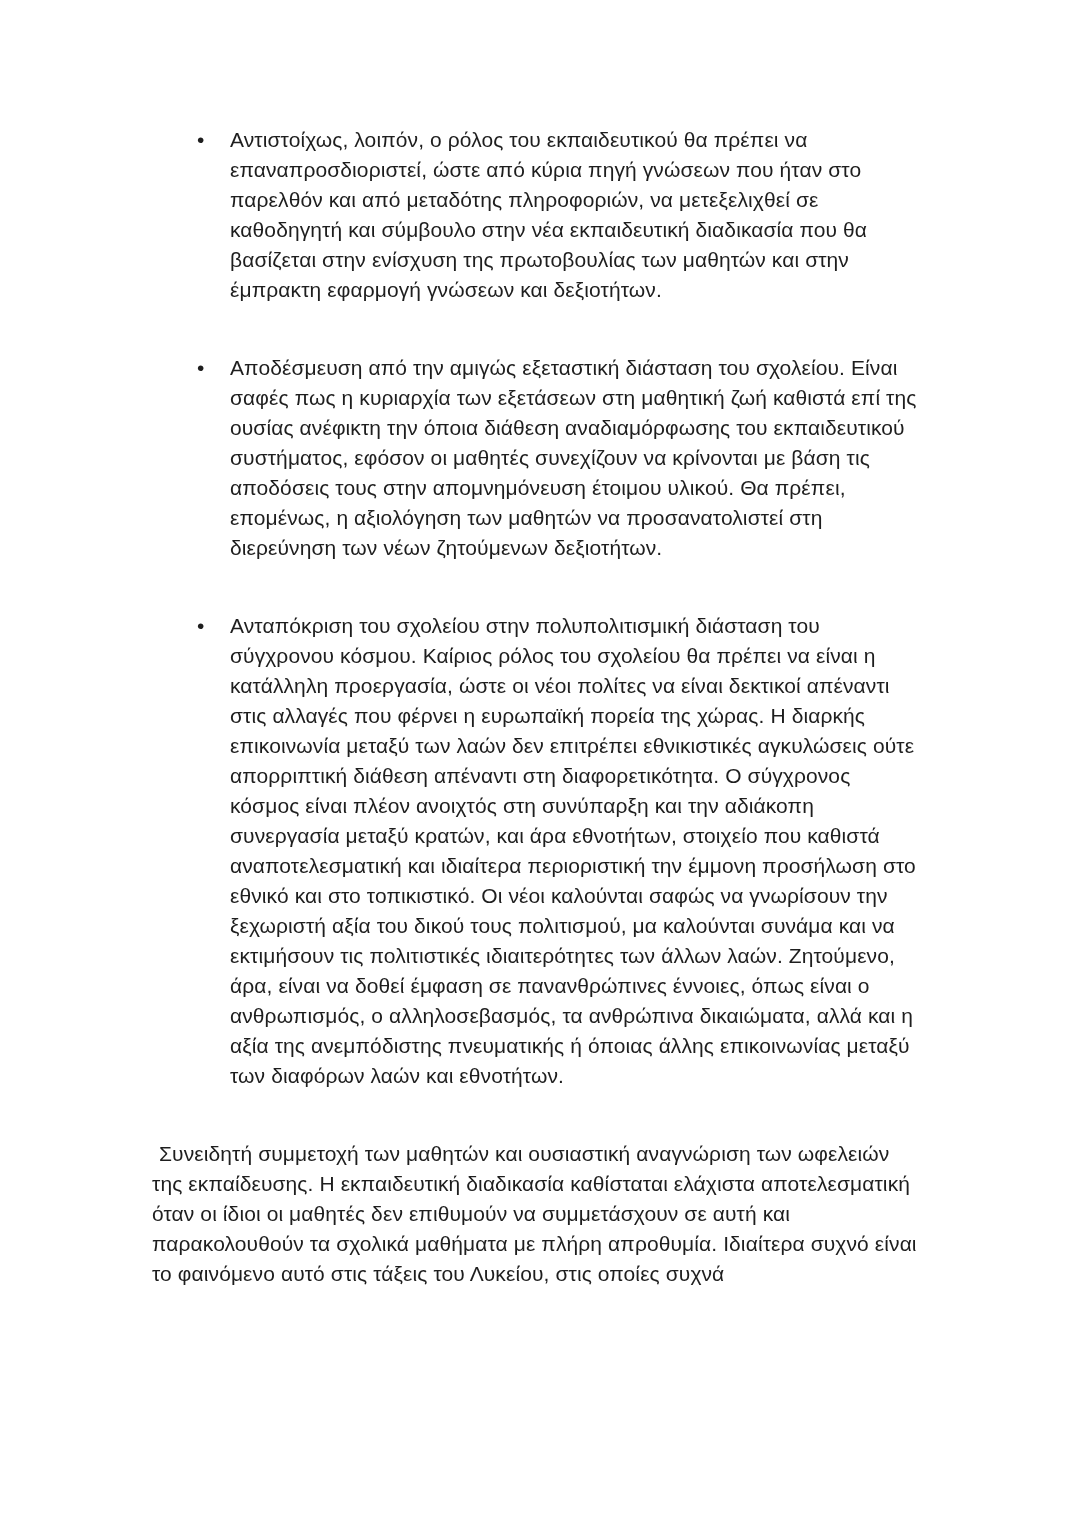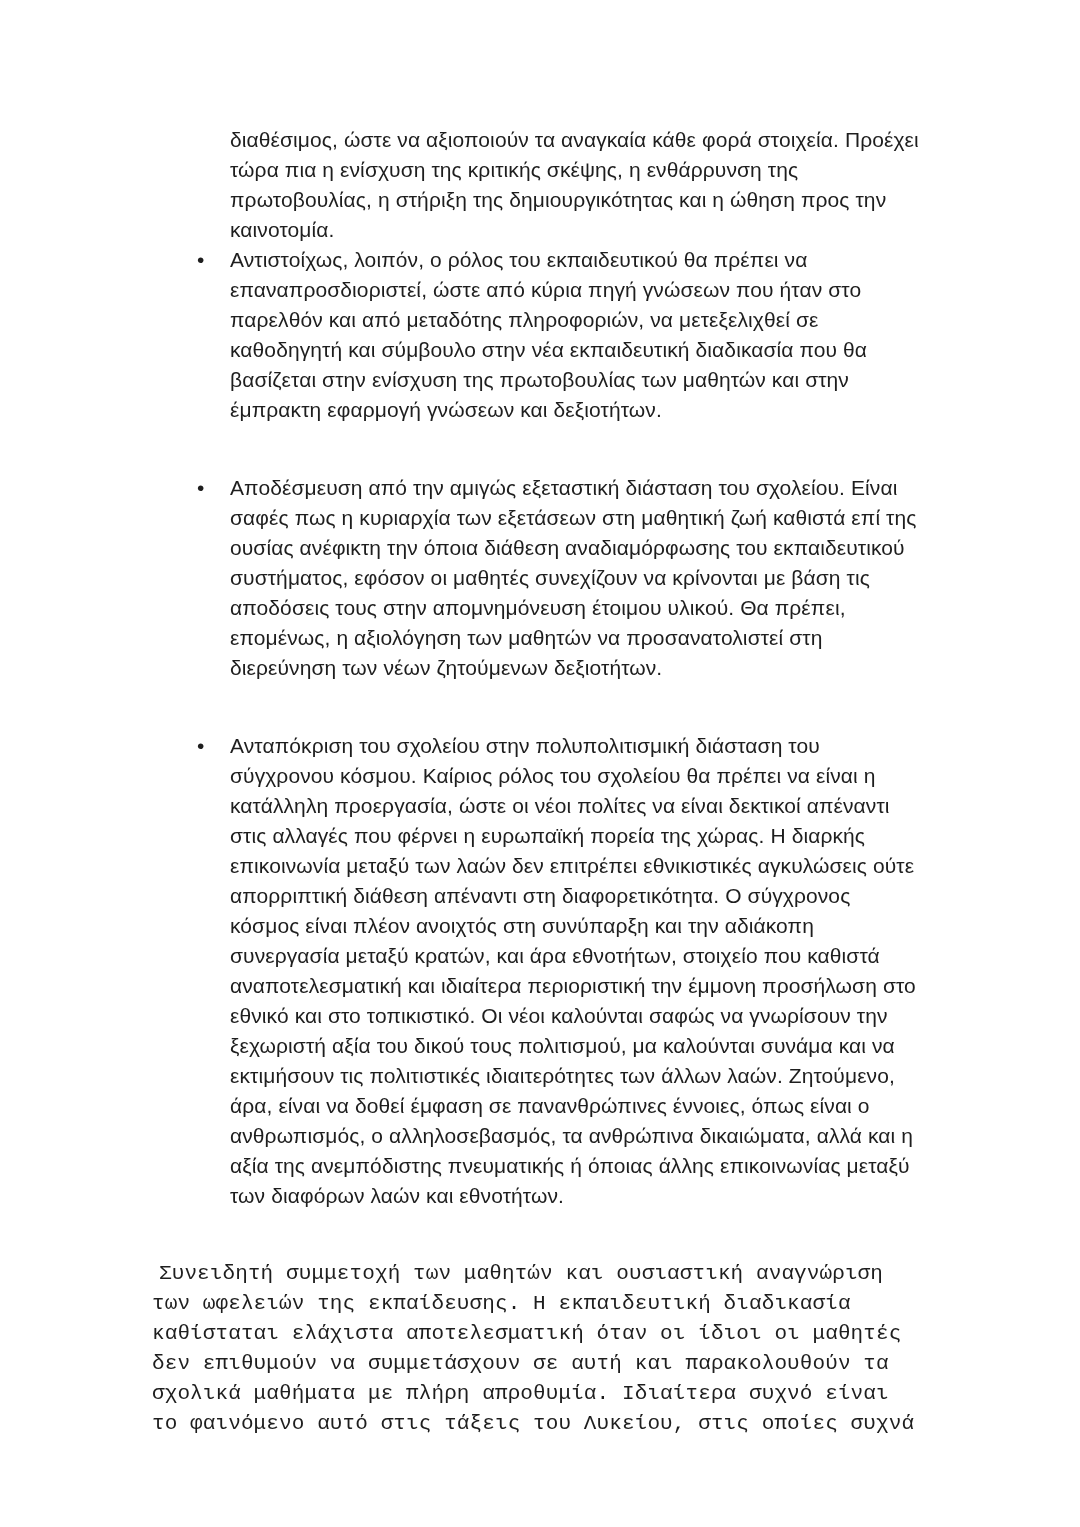--- a/index.html
+++ b/index.html
@@ -24,41 +24,40 @@
   .content {
     width: 773px;
     font-size: 21px;
     line-height: 30px;
     letter-spacing: 0.1px;
     text-align: left;
   }
   .block { margin: 0; }
   .block.spaced { margin-top: 48px; }
   .para.indented { margin-left: 78px; }
-  .para.fl-indent { text-indent: 7px; font-family: Liberation Mono, monospace; }
+  .para.fl-indent { text-indent: 7px; }
   .bullet {
     display: flex;
     align-items: flex-start;
     margin-left: 45px;
   }
   .bullet .marker {
     flex: 0 0 33px;
     width: 33px;
   }
   .bullet .text {
     flex: 1 1 auto;
     max-width: 695px;
   }
 </style>
 </head>
 <body>
 
 <main class="page">
   <div class="content" id="blocks">
-      <p class="block para indented">διαθέσιμος, ώστε να αξιοποιούν τα αναγκαία κάθε φορά στοιχεία. Προέχει τώρα πια η ενίσχυση της κριτικής σκέψης, η ενθάρρυνση της πρωτοβουλίας, η στήριξη της δημιουργικότητας και η ώθηση προς την καινοτομία.</p>
       <div class="block bullet">
         <span class="marker">•</span>
         <span class="text">Αντιστοίχως, λοιπόν, ο ρόλος του εκπαιδευτικού θα πρέπει να επαναπροσδιοριστεί, ώστε από κύρια πηγή γνώσεων που ήταν στο παρελθόν και από μεταδότης πληροφοριών, να μετεξελιχθεί σε καθοδηγητή και σύμβουλο στην νέα εκπαιδευτική διαδικασία που θα βασίζεται στην ενίσχυση της πρωτοβουλίας των μαθητών και στην έμπρακτη εφαρμογή γνώσεων και δεξιοτήτων.</span>
       </div>
       <div class="block bullet spaced">
         <span class="marker">•</span>
         <span class="text">Αποδέσμευση από την αμιγώς εξεταστική διάσταση του σχολείου. Είναι σαφές πως η κυριαρχία των εξετάσεων στη μαθητική ζωή καθιστά επί της ουσίας ανέφικτη την όποια διάθεση αναδιαμόρφωσης του εκπαιδευτικού συστήματος, εφόσον οι μαθητές συνεχίζουν να κρίνονται με βάση τις αποδόσεις τους στην απομνημόνευση έτοιμου υλικού. Θα πρέπει, επομένως, η αξιολόγηση των μαθητών να προσανατολιστεί στη διερεύνηση των νέων ζητούμενων δεξιοτήτων.</span>
       </div>
       <div class="block bullet spaced">
         <span class="marker">•</span>

